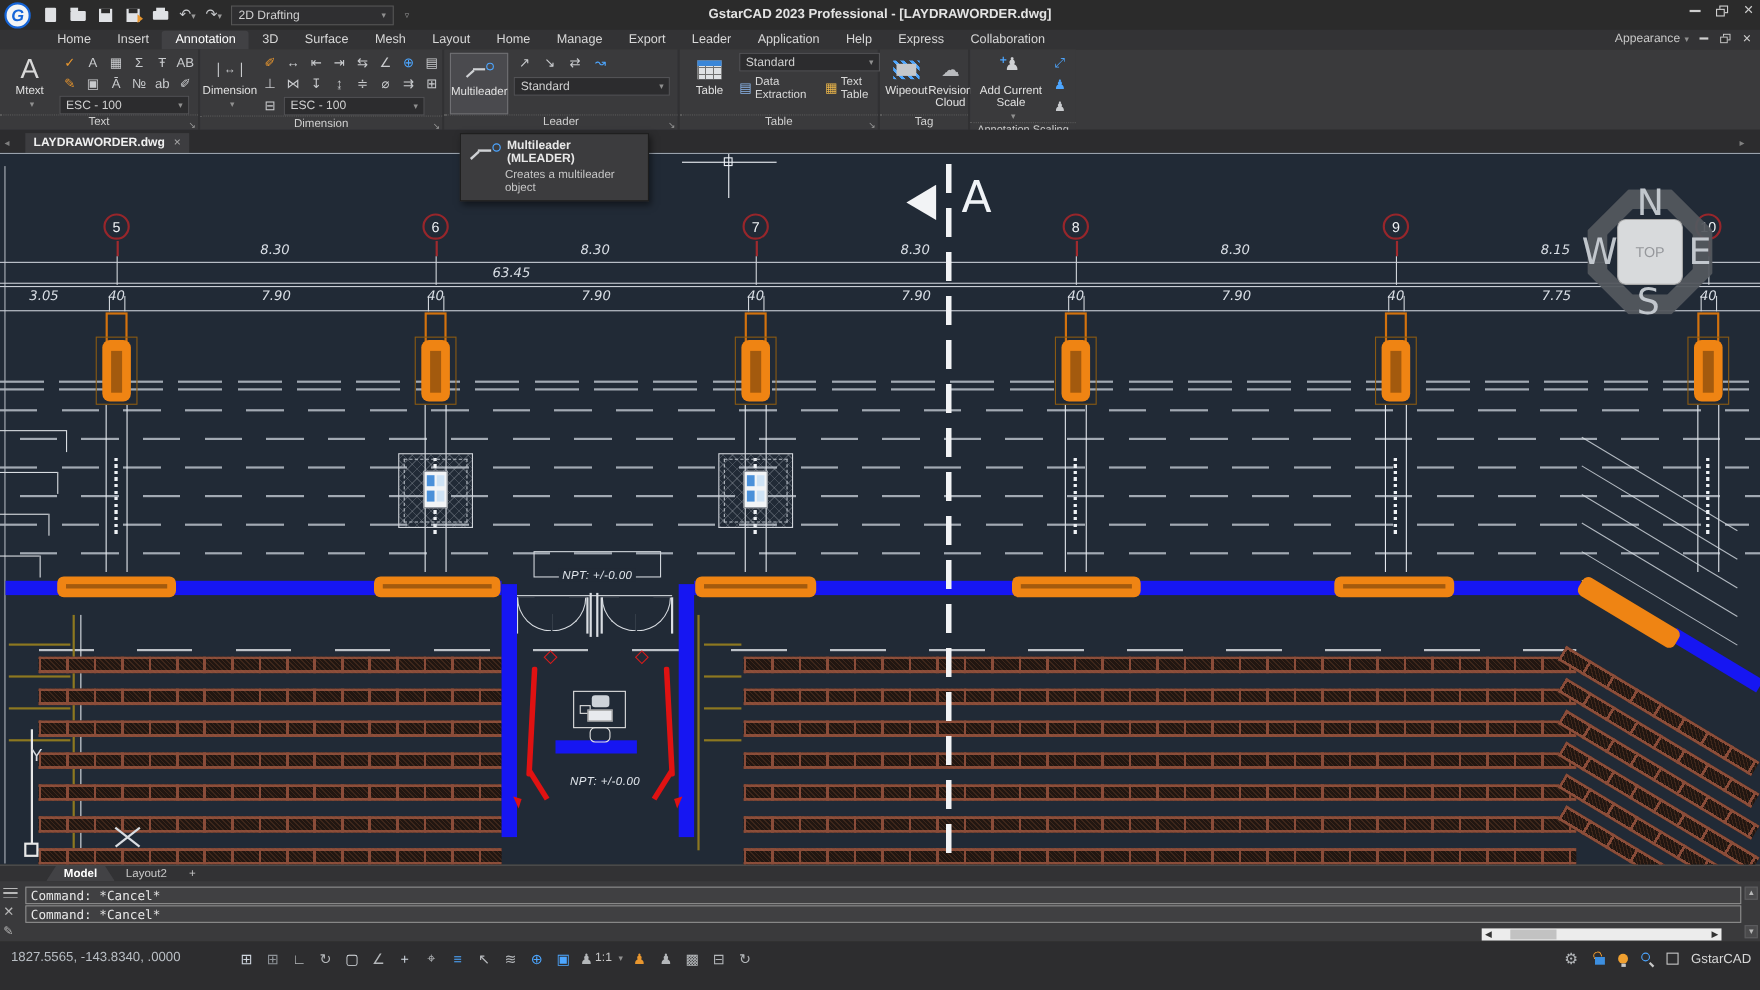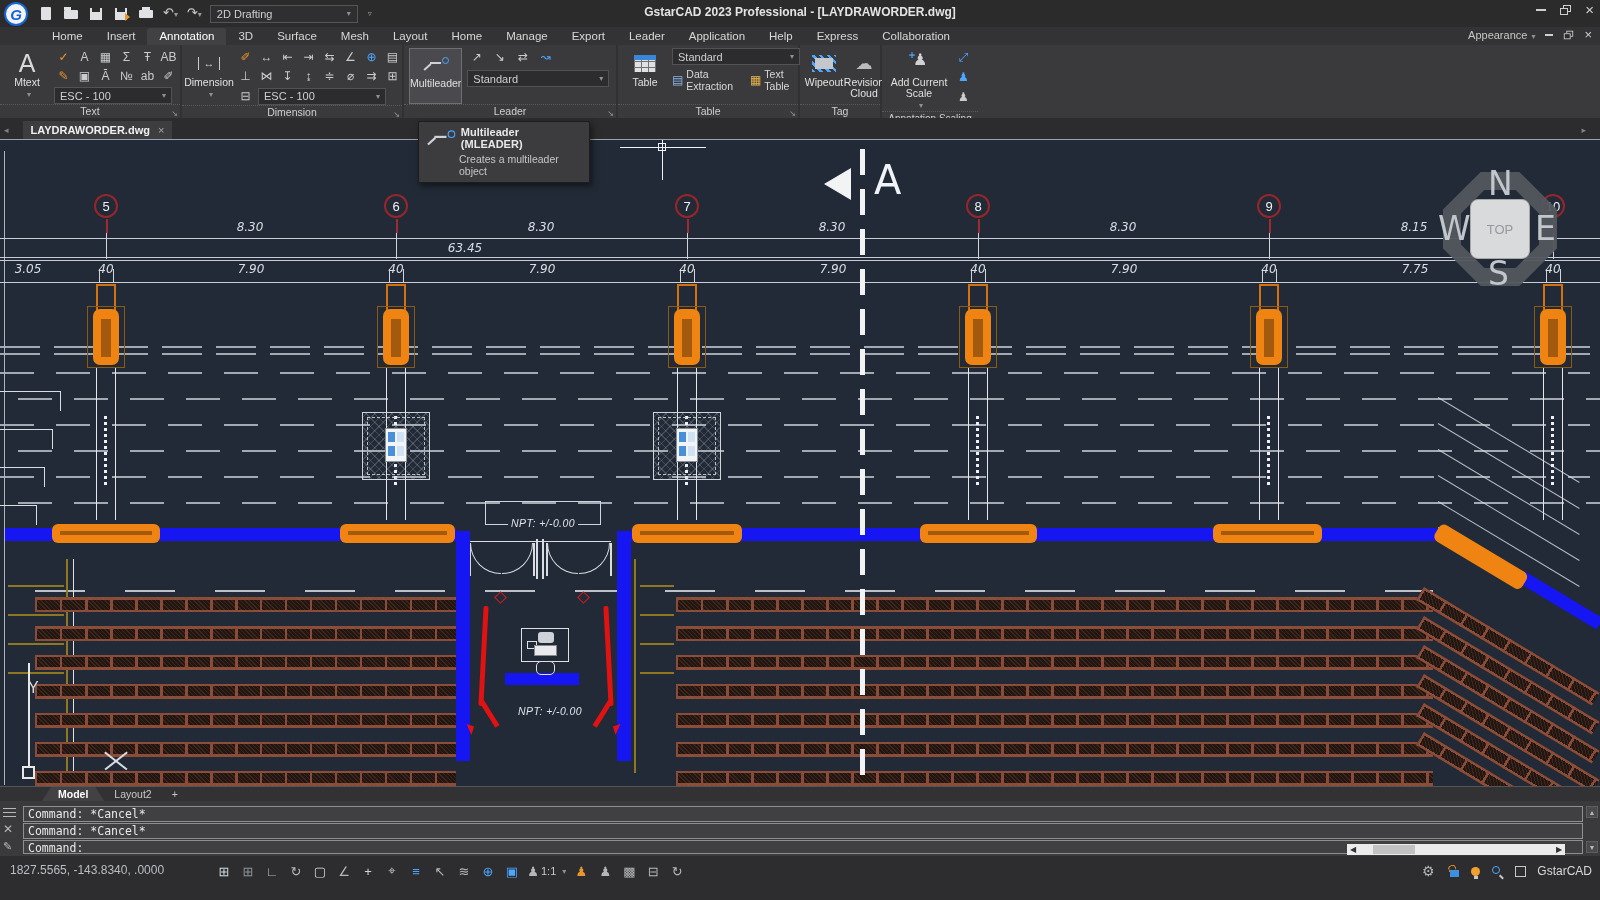--- a/index.html
+++ b/index.html
@@ -406,21 +406,21 @@
     <div style="position: absolute; left: 1553px; top: 79px; width: 2px; height: 14px; background: rgb(160, 42, 46); z-index: 5;"></div>
     <div style="position: absolute; left: 1552.5px; top: 93px; width: 1px; height: 26px; background: rgb(208, 212, 218); z-index: 5;"></div>
     <div style="position: absolute; left: 1546px; top: 129px; width: 1px; height: 14px; background: rgb(208, 212, 218); z-index: 5;"></div>
     <div style="position: absolute; left: 1560px; top: 129px; width: 1px; height: 14px; background: rgb(208, 212, 218); z-index: 5;"></div>
     <div class="dimtxt" style="position: absolute; left: 250px; top: 80px;">8.30</div>
     <div class="dimtxt" style="position: absolute; left: 541px; top: 80px;">8.30</div>
     <div class="dimtxt" style="position: absolute; left: 832px; top: 80px;">8.30</div>
     <div class="dimtxt" style="position: absolute; left: 1123px; top: 80px;">8.30</div>
     <div class="dimtxt" style="position: absolute; left: 1414px; top: 80px;">8.15</div>
     <div class="dimtxt" style="position: absolute; left: 465px; top: 101px;">63.45</div>
-    <div class="dimtxt" style="position: absolute; left: 28px; top: 122px;">3.05</div>
+    <div class="dimtxt" style="position: absolute; left: 40px; top: 122px;">3.05</div>
     <div class="dimtxt" style="position: absolute; left: 106px; top: 122px;">40</div>
     <div class="dimtxt" style="position: absolute; left: 251px; top: 122px;">7.90</div>
     <div class="dimtxt" style="position: absolute; left: 396px; top: 122px;">40</div>
     <div class="dimtxt" style="position: absolute; left: 542px; top: 122px;">7.90</div>
     <div class="dimtxt" style="position: absolute; left: 687px; top: 122px;">40</div>
     <div class="dimtxt" style="position: absolute; left: 833px; top: 122px;">7.90</div>
     <div class="dimtxt" style="position: absolute; left: 978px; top: 122px;">40</div>
     <div class="dimtxt" style="position: absolute; left: 1124px; top: 122px;">7.90</div>
     <div class="dimtxt" style="position: absolute; left: 1269px; top: 122px;">40</div>
     <div class="dimtxt" style="position: absolute; left: 1415px; top: 122px;">7.75</div>
@@ -624,21 +624,20 @@
   <div class="mtab">Layout2</div>
   <div class="mtab" style="padding:0 10px">+</div>
 </div>
 
 <div id="cmd">
   <span class="cmdside" style="top:6px"><span class="dashicon"></span></span>
   <span class="cmdside" style="top:21px;font-size:12px">✕</span>
   <span class="cmdside" style="top:39px">✎</span>
   <div class="cmdrow" style="top:5px">Command: *Cancel*</div>
   <div class="cmdrow" style="top:22px">Command: *Cancel*</div>
-  <div class="cmdrow" style="top:39px;height:14px">Command:</div>
   <span class="cscroll" style="right:2px; top:5px">▲</span>
   <span class="cscroll" style="right:2px; top:40px">▼</span>
 </div>
 <div id="hscroll">
   <span class="ar">◀</span>
   <span class="thumb"></span>
   <span class="ar right">▶</span>
 </div>
 
 <div id="statusbar">

